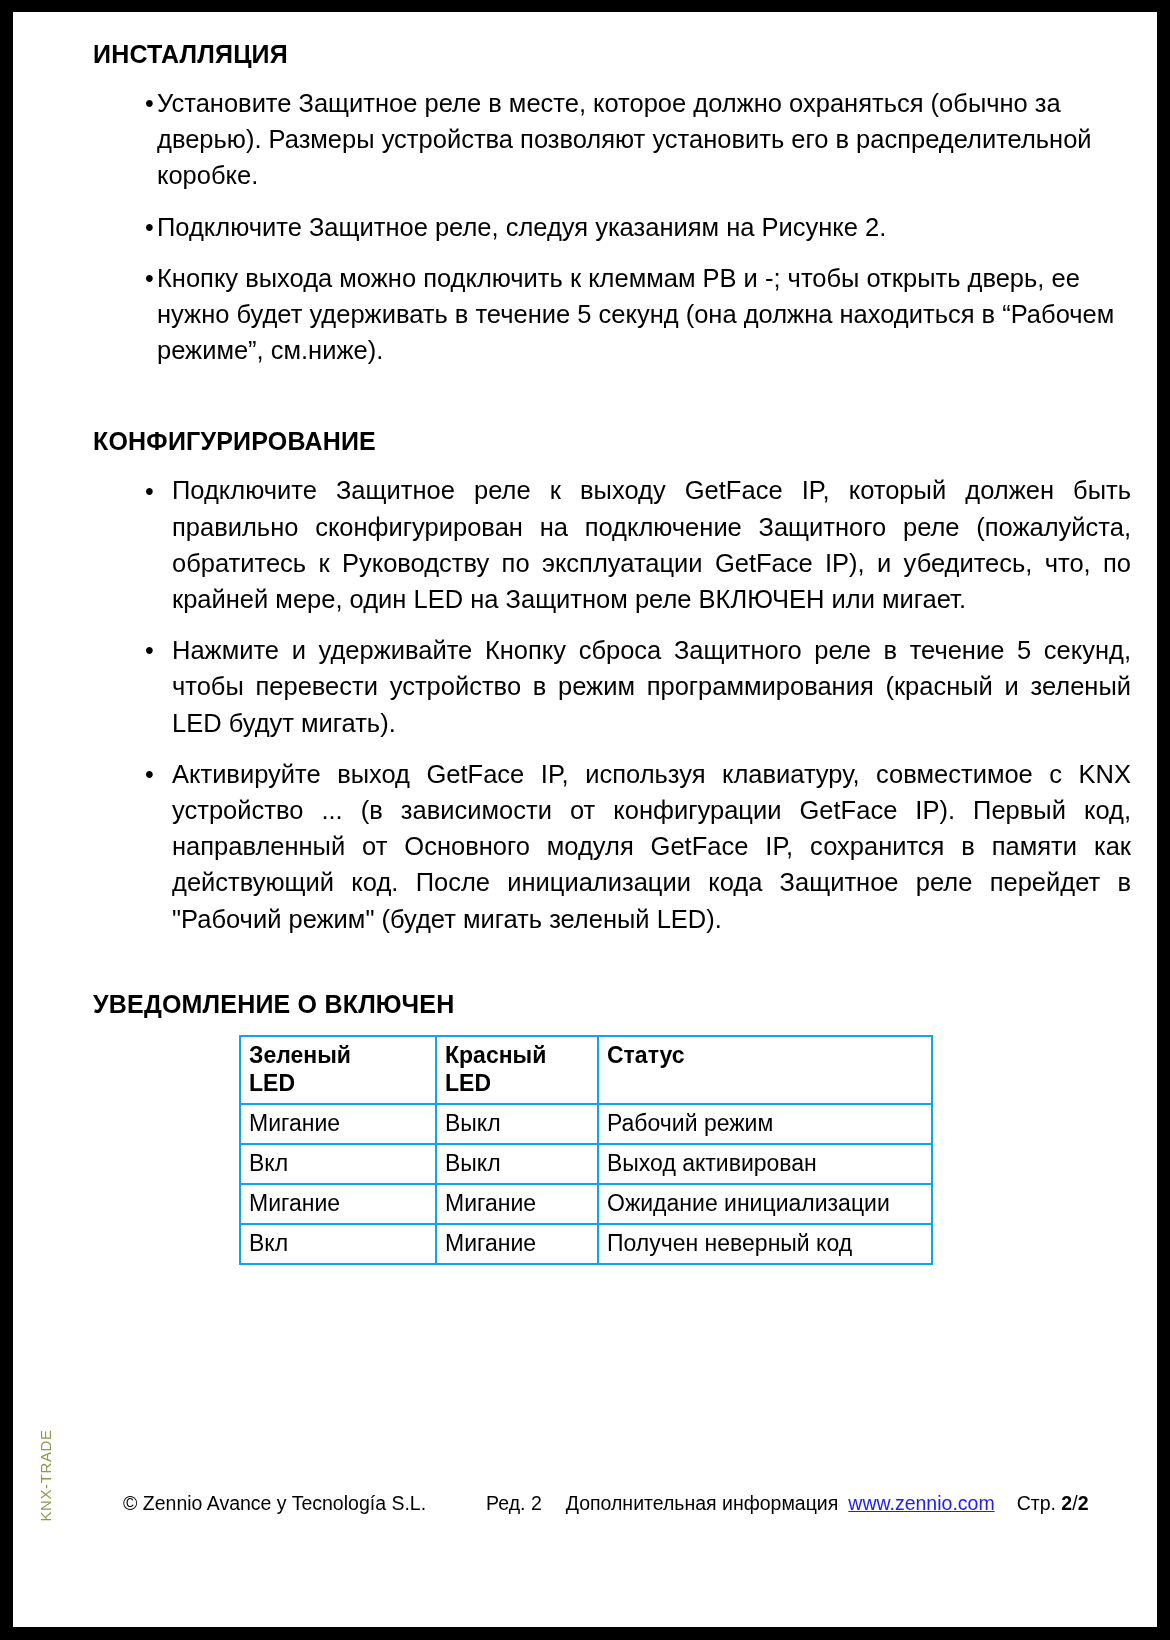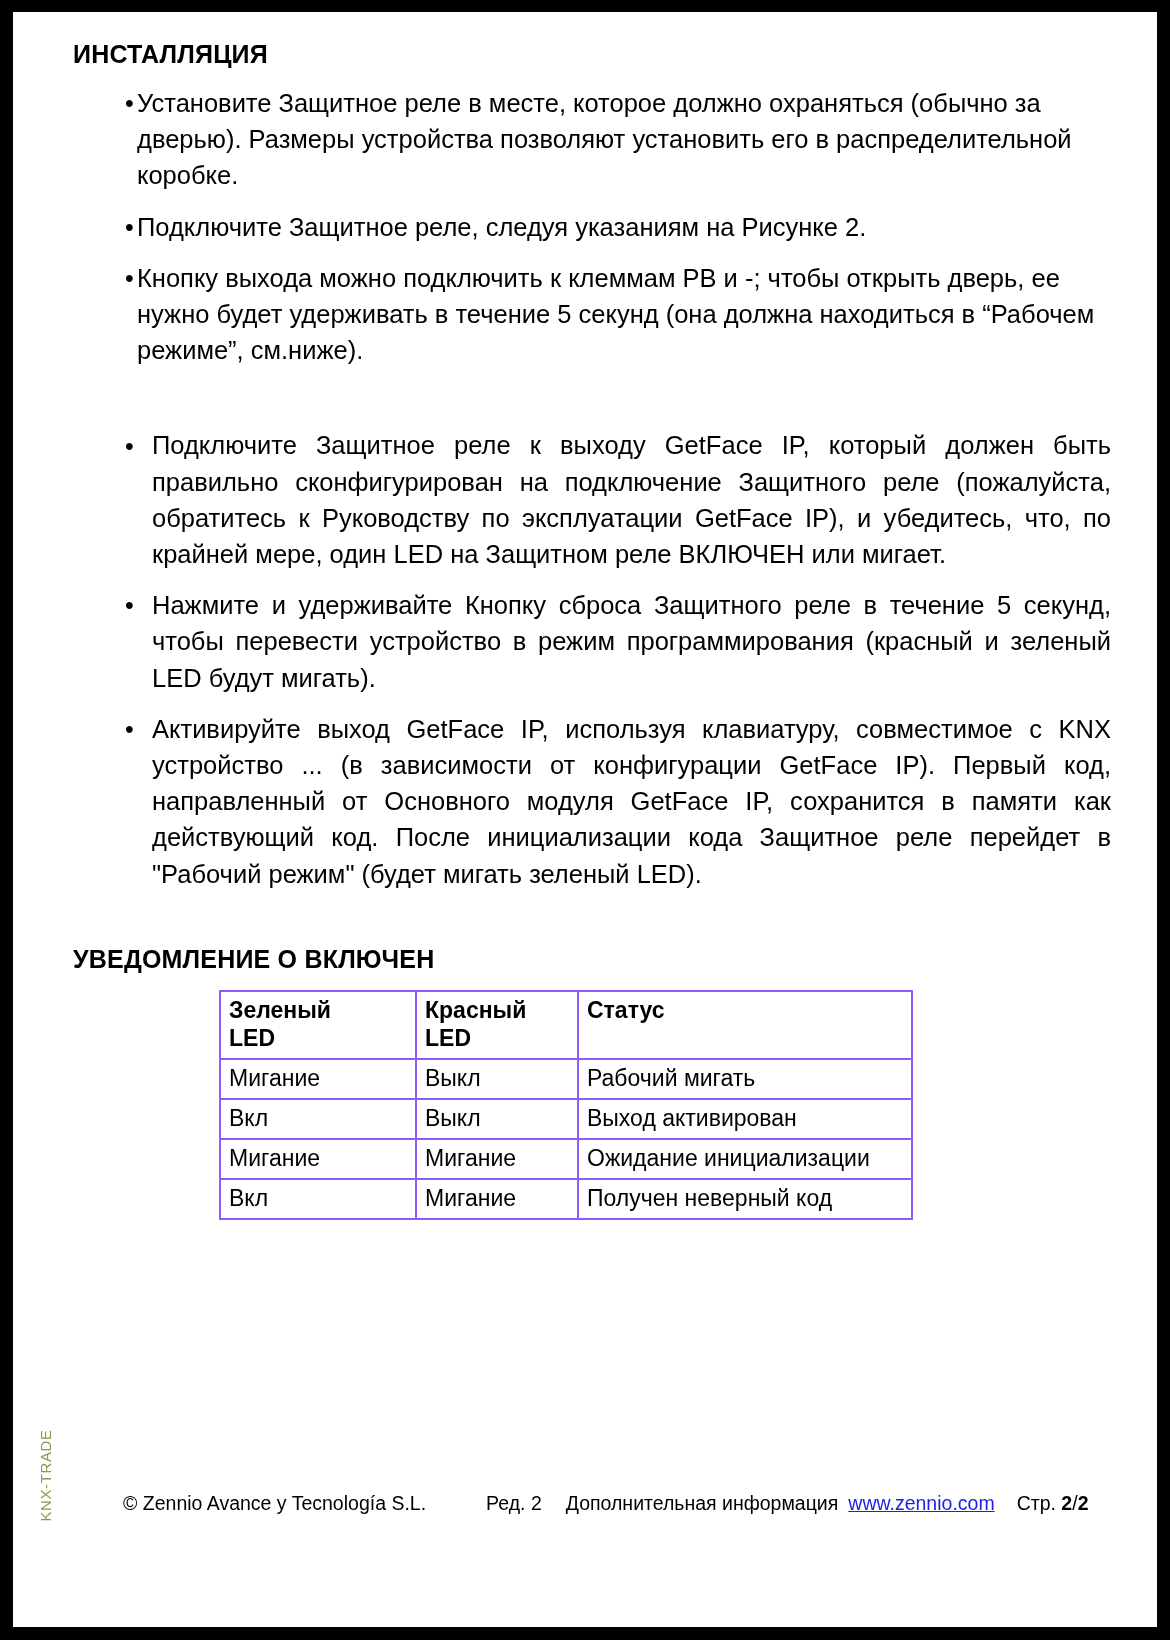--- a/index.html
+++ b/index.html
@@ -41,21 +41,21 @@
     transform-origin: center center;
     font-family: "Liberation Sans", sans-serif;
     font-size: 15px;
     letter-spacing: 0.6px;
     color: #8a9a4a;
     white-space: nowrap;
     text-align: center;
   }
   .content {
     position: absolute;
-    left: 60px;
+    left: 80px;
     top: 28px;
     width: 1038px;
   }
   h2.section-heading {
     font-family: "Liberation Sans", sans-serif;
     font-size: 25px;
     font-weight: bold;
     color: #000000;
     margin: 0 0 16px 0;
     letter-spacing: 0.2px;
@@ -91,21 +91,21 @@
   .gap-1 { height: 44px; }
   .gap-2 { height: 38px; }
 
   table.status-table {
     border-collapse: collapse;
     margin-left: 146px;
     margin-top: 14px;
     table-layout: fixed;
   }
   table.status-table td, table.status-table th {
-    border: 2px solid #8b5cf6;
+    border: 2px solid #0ea5e9;
     padding: 4px 8px 6px 8px;
     font-size: 23px;
     line-height: 1.22;
     color: #000000;
     text-align: left;
     vertical-align: top;
     box-sizing: border-box;
   }
   table.status-table th {
     font-weight: bold;
@@ -158,20 +158,21 @@
           <span class="txt">Подключите Защитное реле, следуя указаниям на Рисунке 2.</span>
         </li>
         <li>
           <span class="bullet-dot">•</span>
           <span class="txt">Кнопку выхода можно подключить к клеммам PB и -; чтобы открыть дверь, ее нужно будет удерживать в течение 5 секунд (она должна находиться в “Рабочем режиме”, см.ниже).</span>
         </li>
       </ul>
 
       <div class="gap-1"></div>
 
+      <h2 class="section-heading">КОНФИГУРИРОВАНИЕ</h2>
       <ul class="bullets">
         <li class="just">
           <span class="bullet-dot">•</span>
           <span class="txt">Подключите Защитное реле к выходу GetFace IP, который должен быть правильно сконфигурирован на подключение Защитного реле (пожалуйста, обратитесь к Руководству по эксплуатации GetFace IP), и убедитесь, что, по крайней мере, один LED на Защитном реле ВКЛЮЧЕН или мигает.</span>
         </li>
         <li class="just">
           <span class="bullet-dot">•</span>
           <span class="txt">Нажмите и удерживайте Кнопку сброса Защитного реле в течение 5 секунд, чтобы перевести устройство в режим программирования (красный и зеленый LED будут мигать).</span>
         </li>
         <li class="just">
@@ -198,21 +199,21 @@
             <th class="col-stat hdr-cell">
               <span>Статус</span>
               <span class="l2"></span>
             </th>
           </tr>
         </thead>
         <tbody>
           <tr>
             <td class="col-green">Мигание</td>
             <td class="col-red">Выкл</td>
-            <td class="col-stat">Рабочий мигать</td>
+            <td class="col-stat">Рабочий режим</td>
           </tr>
           <tr>
             <td class="col-green">Вкл</td>
             <td class="col-red">Выкл</td>
             <td class="col-stat">Выход активирован</td>
           </tr>
           <tr>
             <td class="col-green">Мигание</td>
             <td class="col-red">Мигание</td>
             <td class="col-stat">Ожидание инициализации</td>

